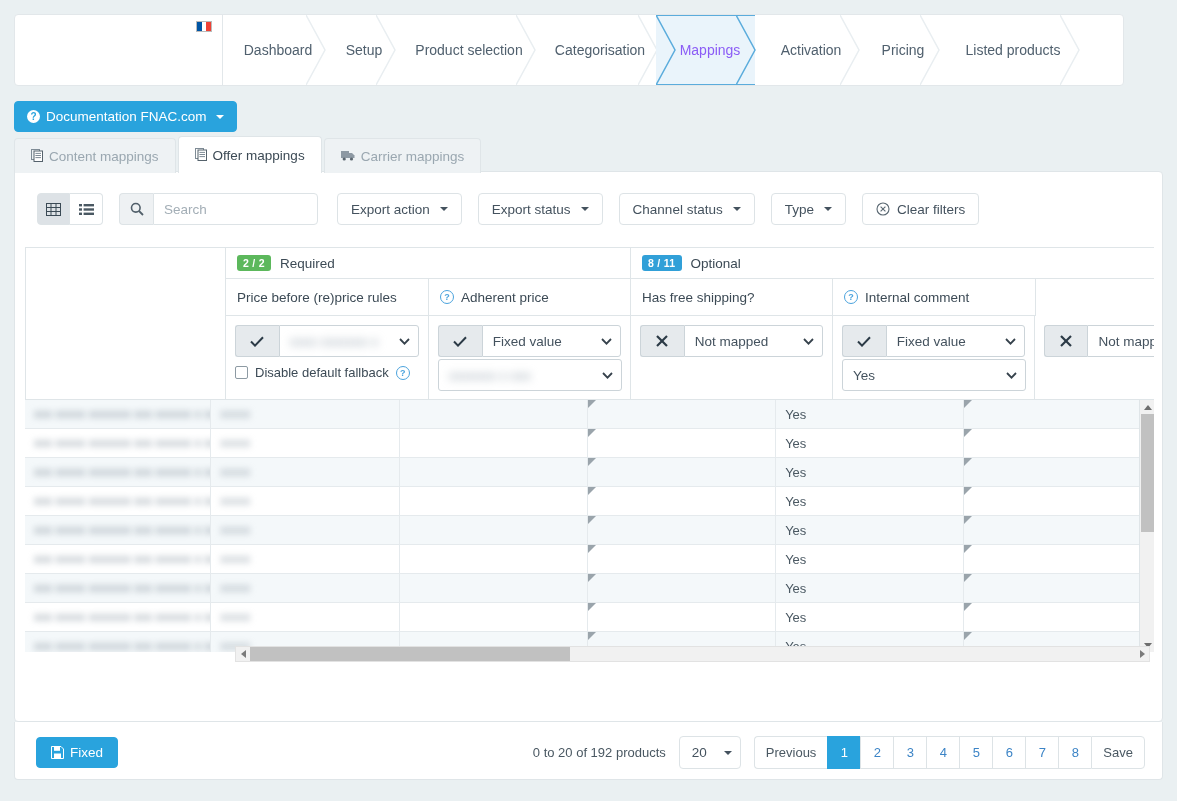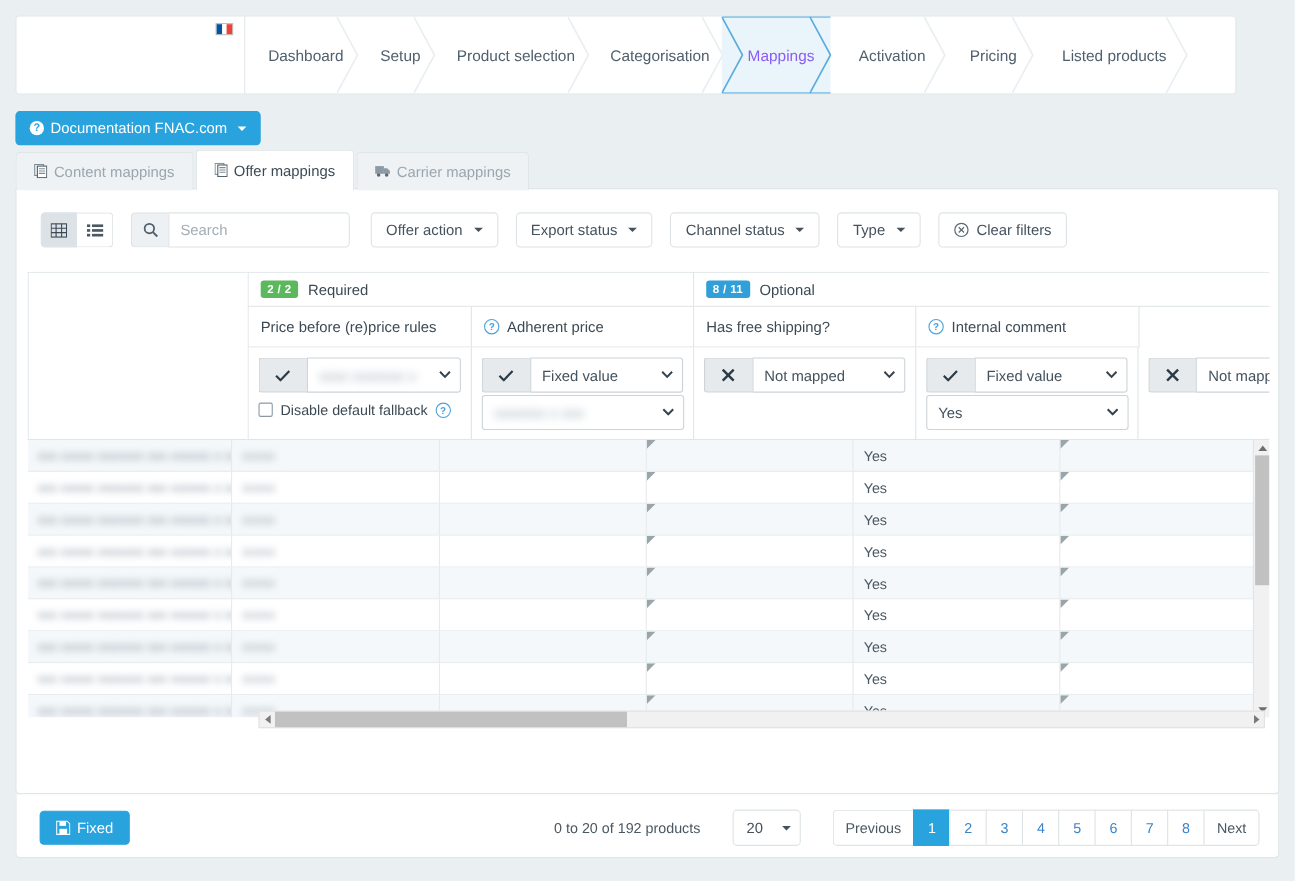--- a/index.html
+++ b/index.html
@@ -203,21 +203,21 @@
   
   .footer{
     position:absolute; left:14px; top:722px; width:1149px; height:58px;
     background:#fff; border:1px solid #dfe5e8; border-top:none; border-radius:0 0 4px 4px;
   }
   .save-btn{
     position:absolute; left:21px; top:15px; height:31px; background:#29a3dd; color:#fff;
     border:1px solid #29a3dd; border-radius:4px; display:flex; align-items:center; gap:6px;
     padding:0 14px; font-size:13.5px; cursor:pointer;
   }
-  .pager{ position:absolute; right:17px; top:14px; display:flex; align-items:center; gap:29px;}
+  .pager{ position:absolute; right:17px; top:14px; display:flex; align-items:center; gap:13px;}
   .pg-count{ font-size:13px; color:#4a5862; }
   .pg-size{
     height:33px; width:62px; border:1px solid #dde3e6; border-radius:4px; background:#fff;
     display:flex; align-items:center; justify-content:space-between; padding:0 8px 0 12px;
     font-size:13.5px; color:#44525e; cursor:pointer;
   }
   .pages{ display:flex; }
   .pgbtn{
     height:33px; min-width:33px; border:1px solid #dde3e6; border-right:none; background:#fff;
     display:flex; align-items:center; justify-content:center; padding:0 11px;
@@ -363,21 +363,21 @@
       <div class="search-ic">
         <svg width="14" height="14" viewBox="0 0 14 14">
             <circle cx="5.8" cy="5.8" r="4.3" fill="none" stroke="#515f6a" stroke-width="1.6"></circle>
             <line x1="9" y1="9" x2="13" y2="13" stroke="#515f6a" stroke-width="1.8"></line>
           </svg>
       </div>
       <input class="search-input" value="" placeholder="Search" style="">
     </div>
     <div id="filters" style="display:flex;align-items:center;gap:16px;">
         <div class="btn">
-          <span>Offer action</span>
+          <span>Export action</span>
           <span class="caret"></span>
         </div>
         <div class="btn">
           <span>Export status</span>
           <span class="caret"></span>
         </div>
         <div class="btn">
           <span>Channel status</span>
           <span class="caret"></span>
         </div>
@@ -744,16 +744,16 @@
     <div class="pages" id="pages">
         <div class="pgbtn">Previous</div>
         <div class="pgbtn active">1</div>
         <div class="pgbtn">2</div>
         <div class="pgbtn">3</div>
         <div class="pgbtn">4</div>
         <div class="pgbtn">5</div>
         <div class="pgbtn">6</div>
         <div class="pgbtn">7</div>
         <div class="pgbtn">8</div>
-        <div class="pgbtn">Next</div>
+        <div class="pgbtn">Save</div>
       </div>
   </div>
 </div>
 
 </body></html>

